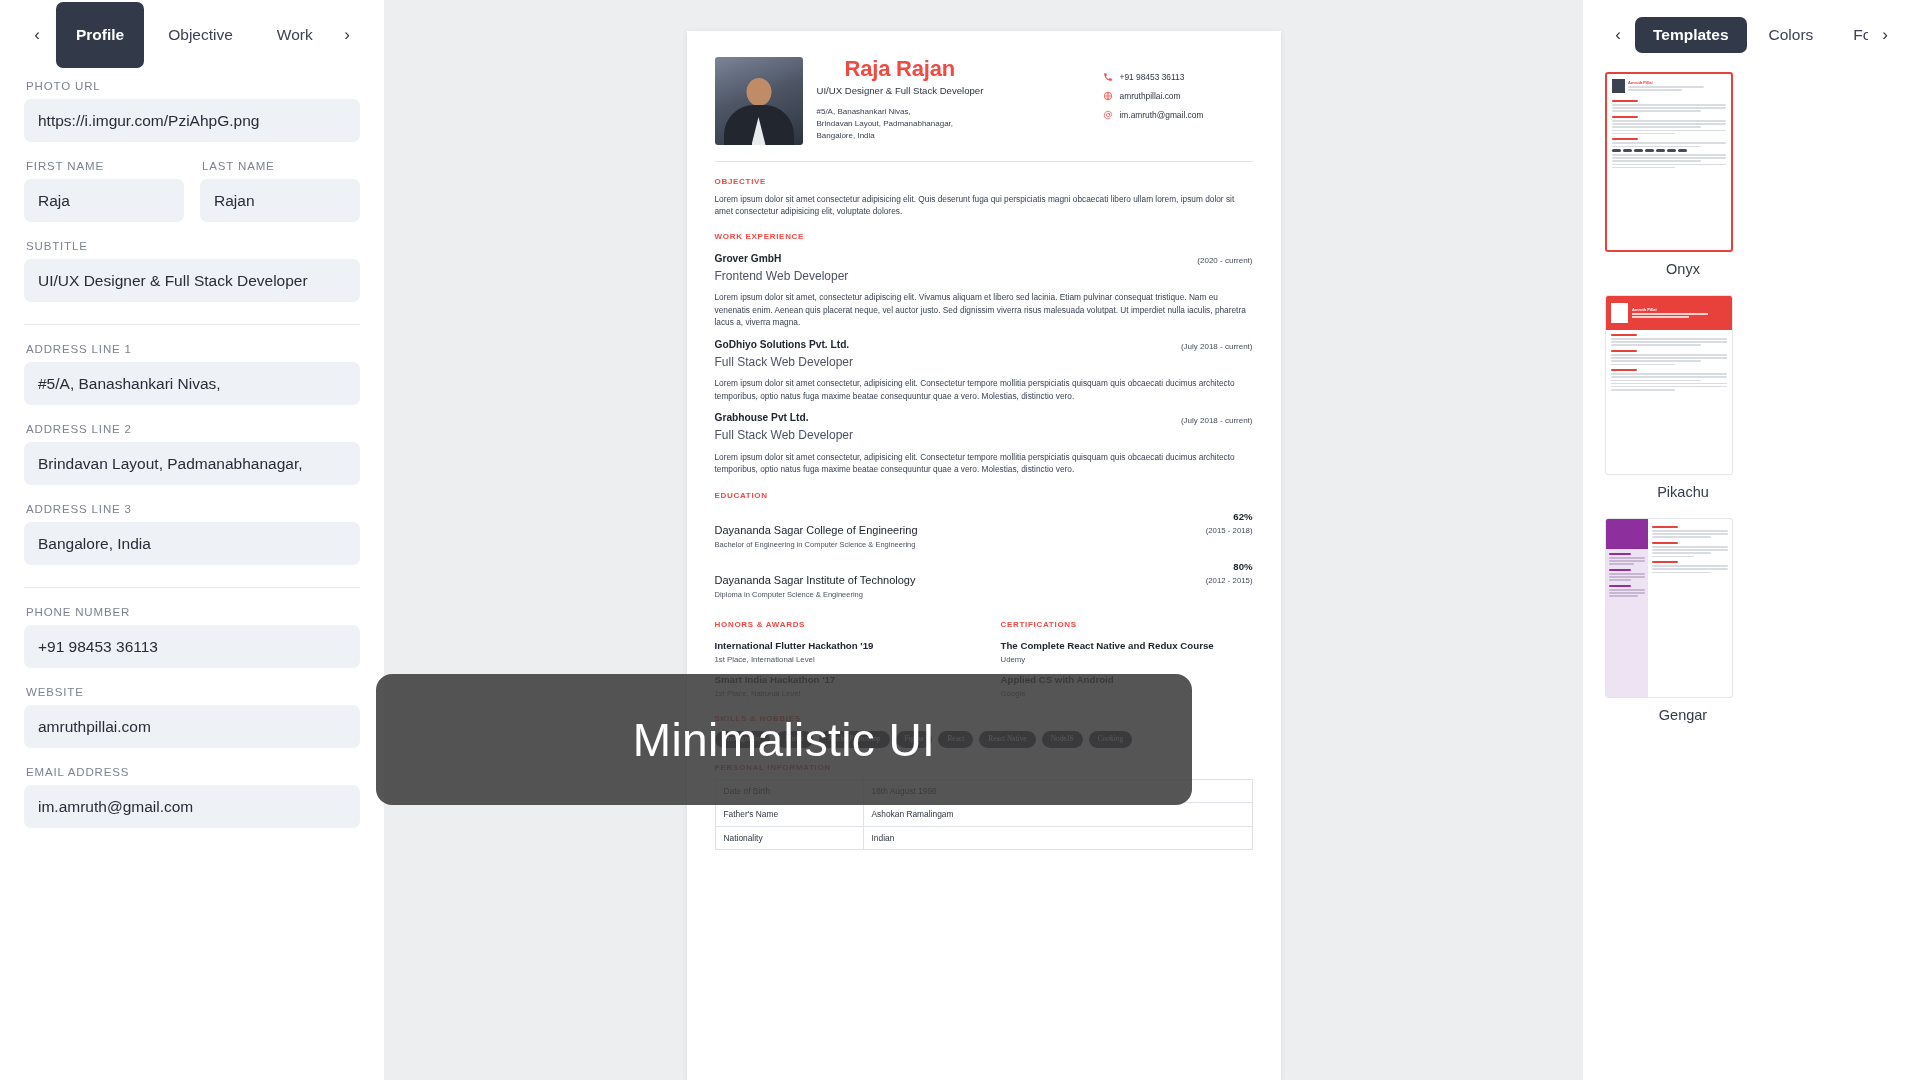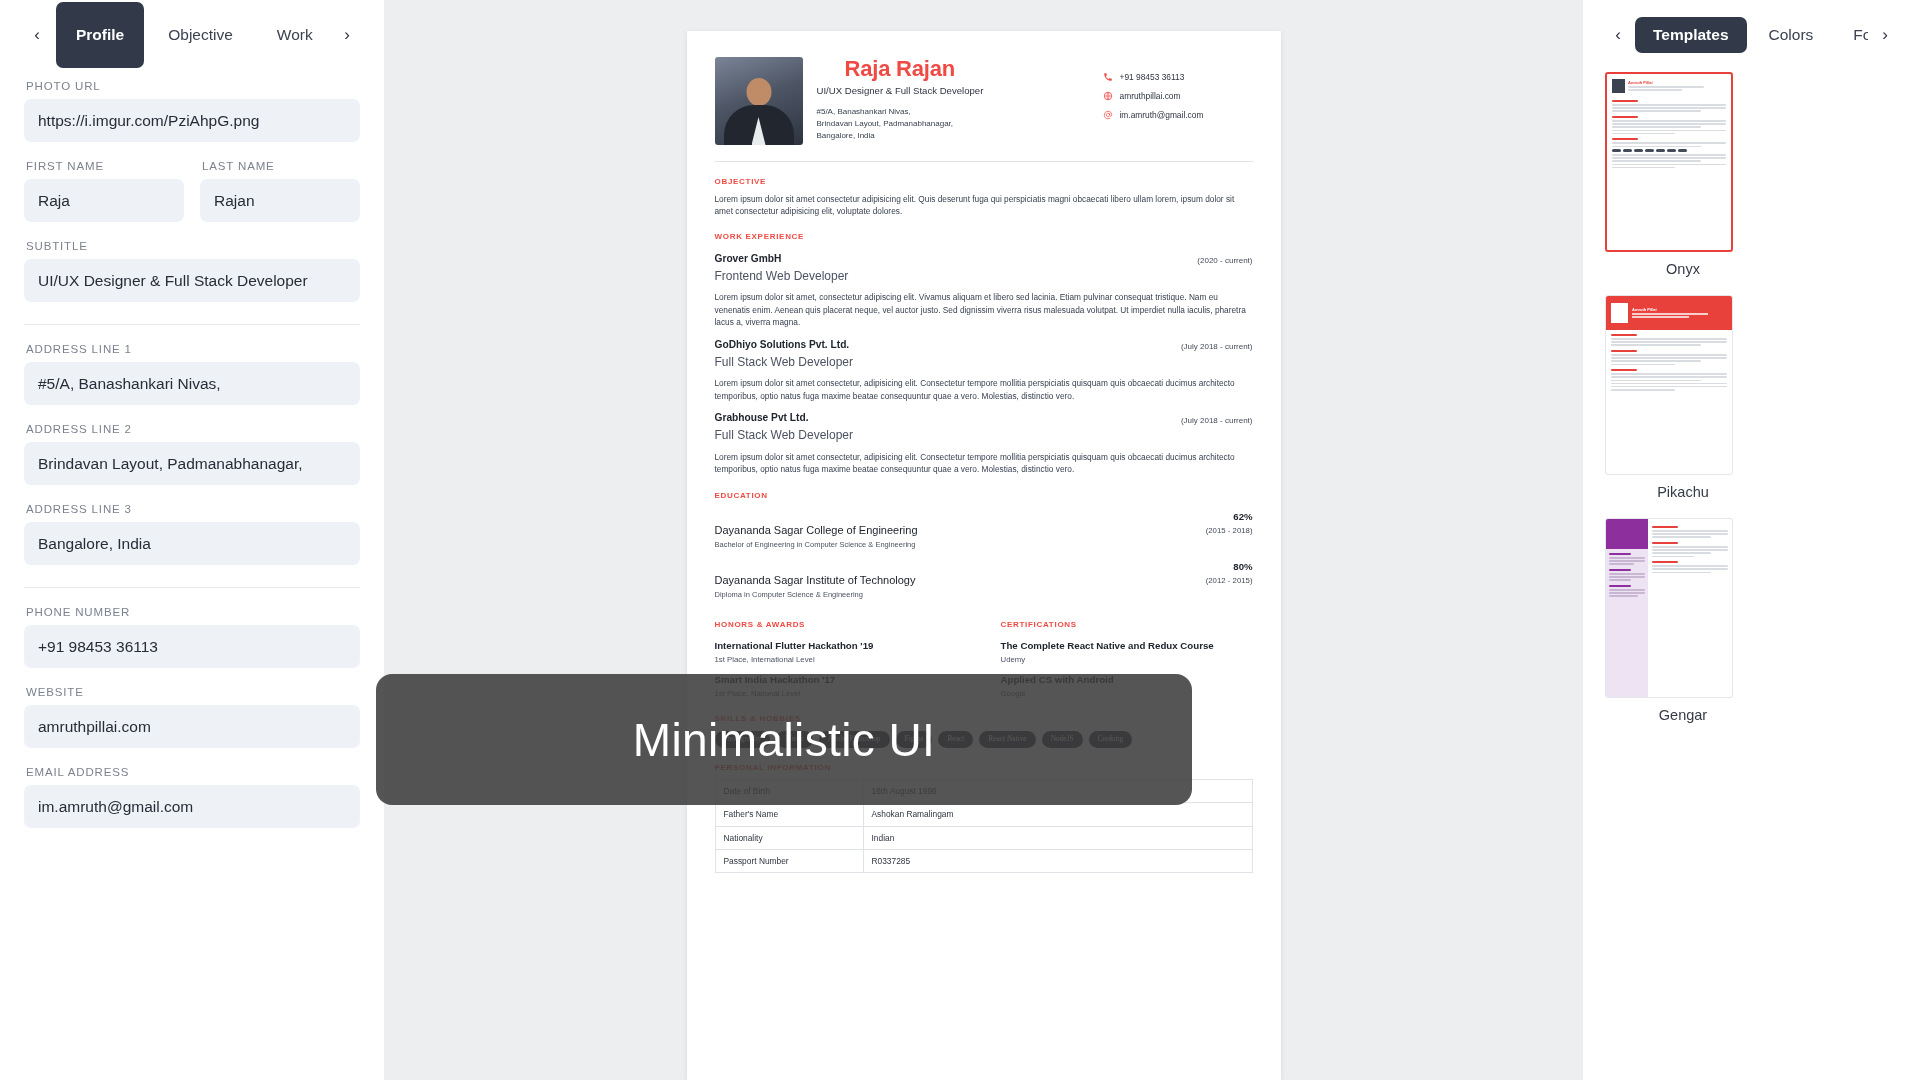--- a/index.html
+++ b/index.html
@@ -462,24 +462,20 @@
           <td>16th August 1996</td>
         </tr>
         <tr>
           <td class="k">Father's Name</td>
           <td>Ashokan Ramalingam</td>
         </tr>
         <tr>
           <td class="k">Nationality</td>
           <td>Indian</td>
         </tr>
-        <tr>
-          <td class="k">Passport Number</td>
-          <td>R0337285</td>
-        </tr>
       </tbody>
         </table>
     </div>
   </div>
 
   <div class="right-panel">
     <div class="r-tabs">
       <div class="tab-arrow">‹</div>
       <div class="tabs-scroll">
         <div class="tab active">Templates</div>

